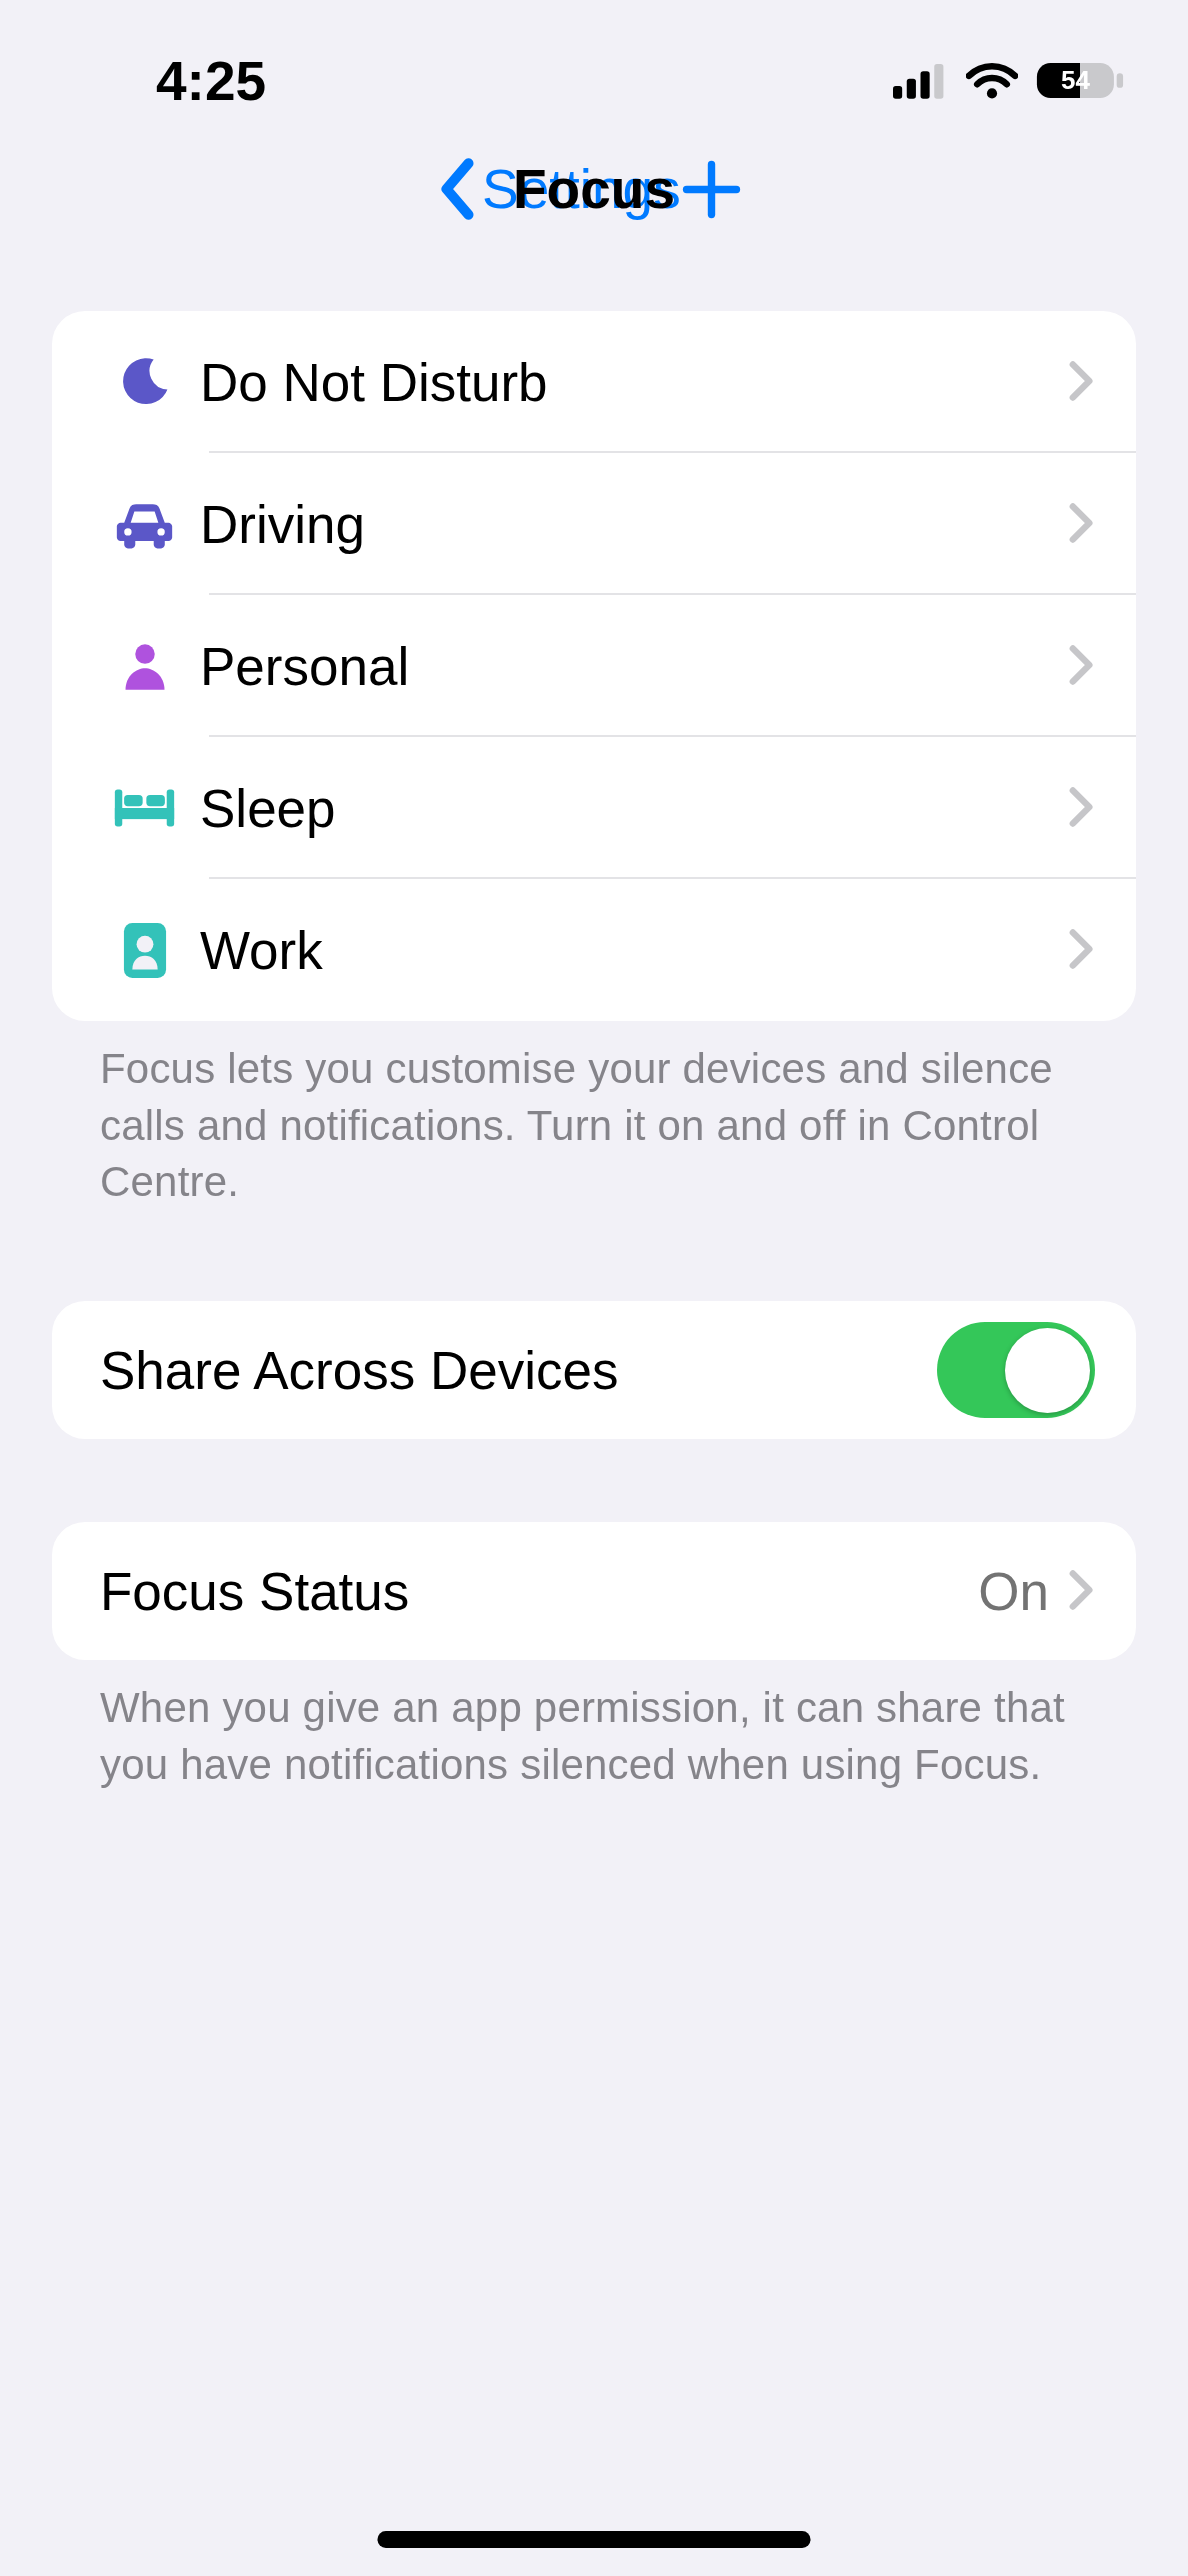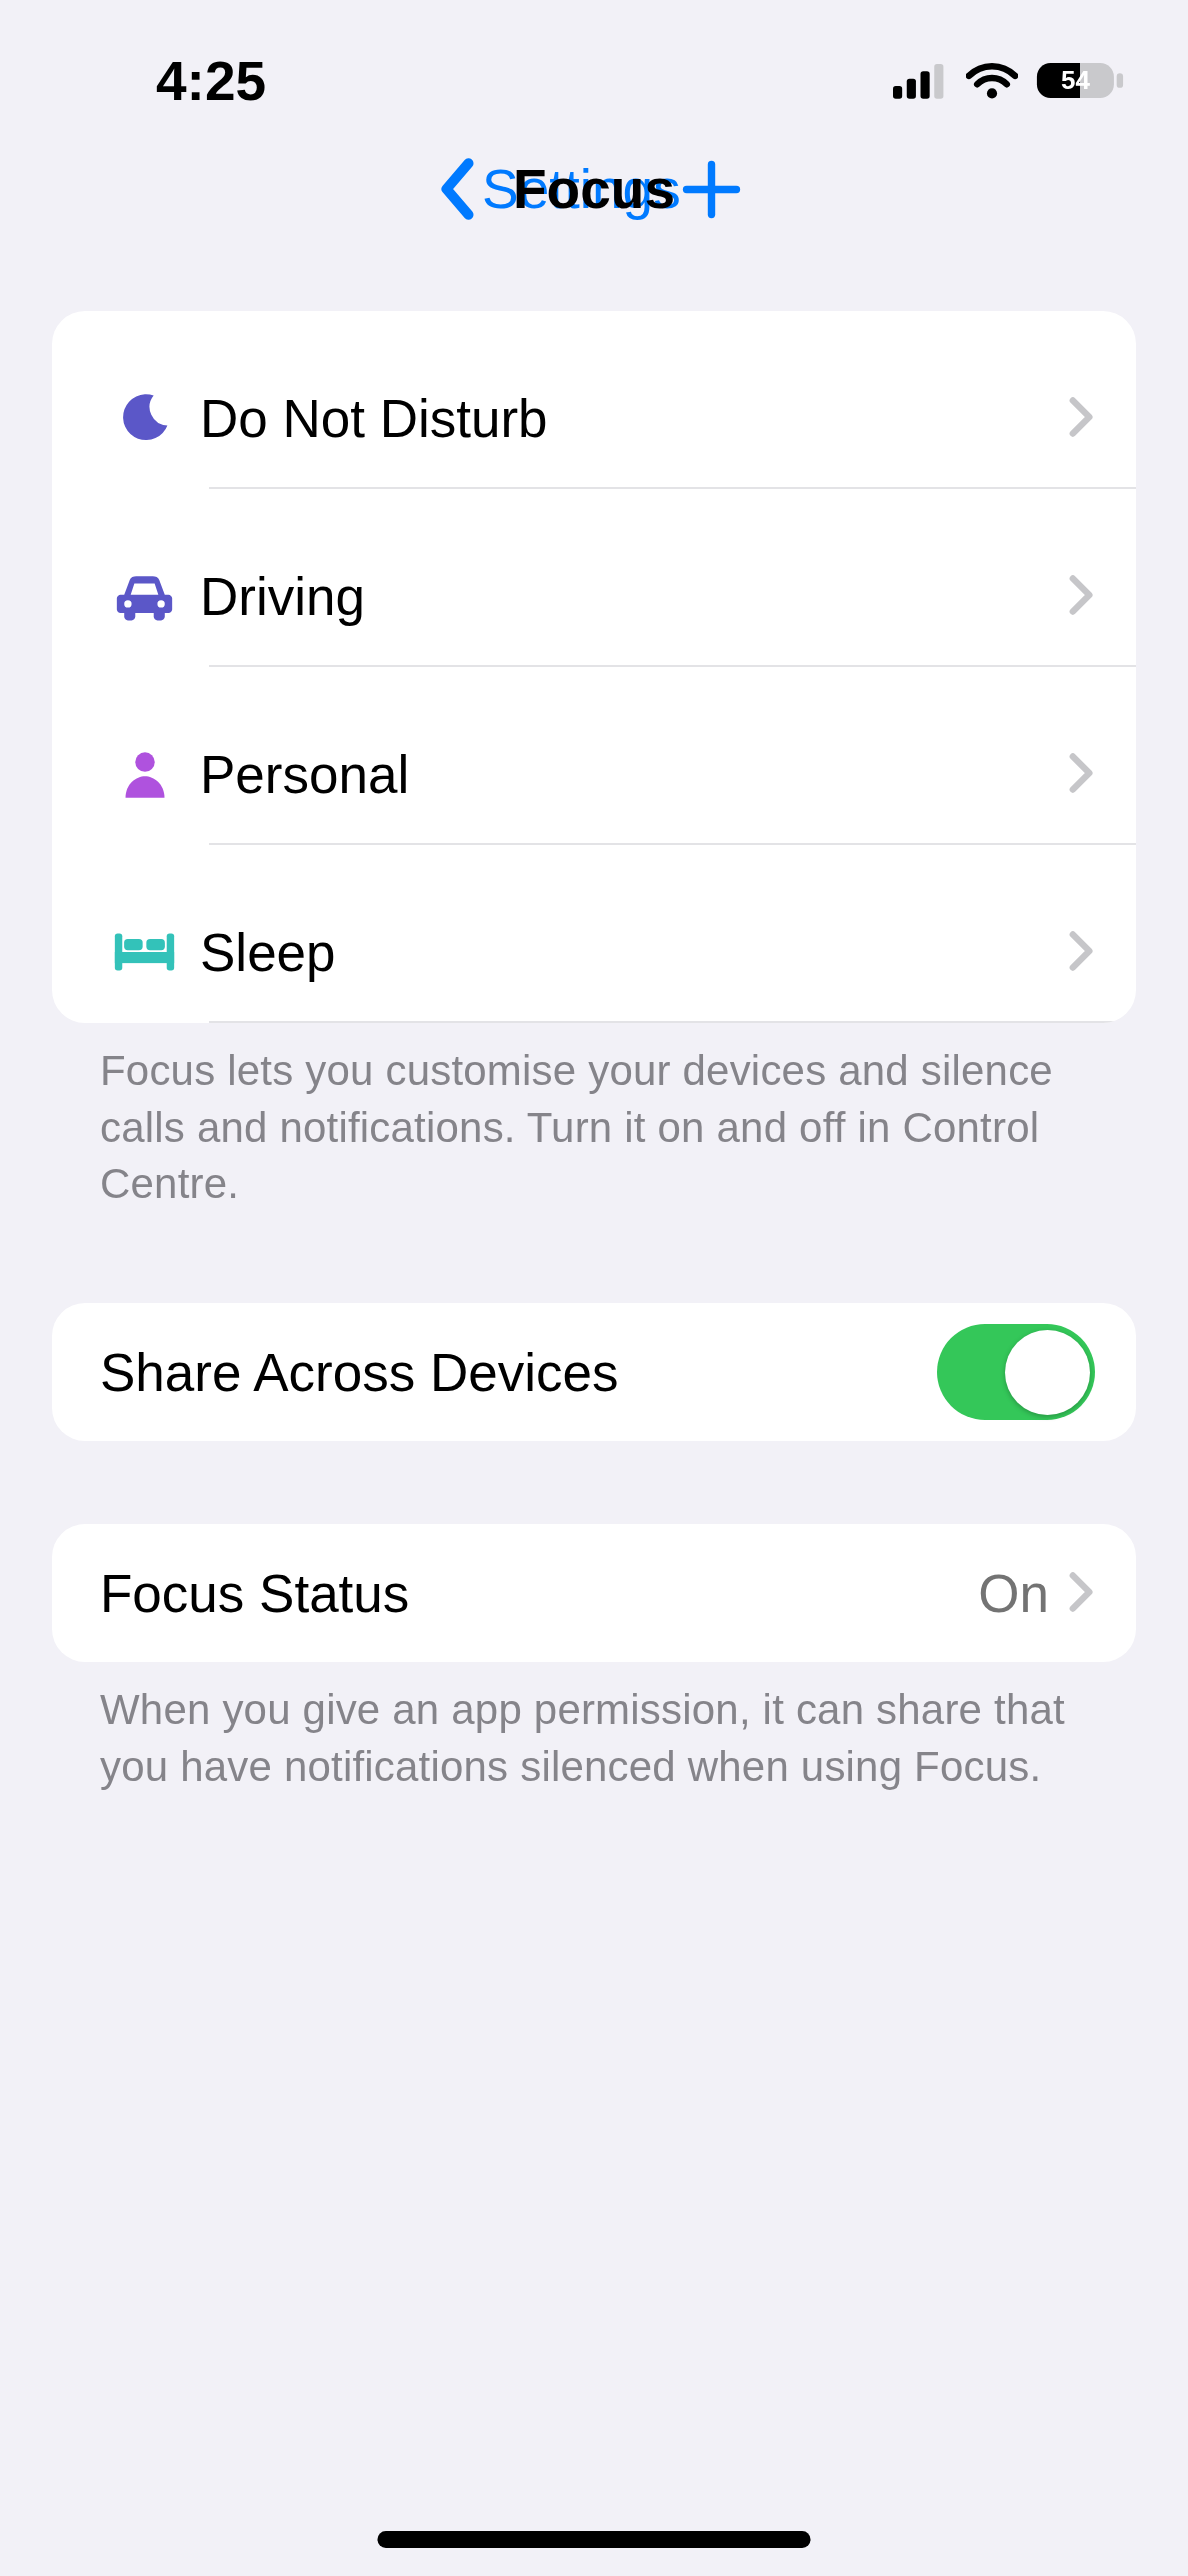--- a/index.html
+++ b/index.html
@@ -68,21 +68,20 @@
     padding: 20px 48px 0 48px;
     letter-spacing: 0.2px;
   }
 
   .row {
     display:flex;
     align-items:center;
     height: 142px;
     padding: 0 41px 0 37px;
     position:relative;
-    margin-top:36px;
   }
   .row .icon-slot {
     width: 111px;
     display:flex;
     align-items:center;
     justify-content:center;
   }
   .row .label {
     font-size: 53px;
     flex:1;
@@ -239,20 +238,33 @@
             <rect x="12" y="8" width="20" height="12" rx="4"></rect>
             <rect x="36" y="8" width="20" height="12" rx="4"></rect>
           </svg>
         </div>
         <span class="label">Sleep</span>
         <span class="chevron"><svg width="26" height="44" viewBox="0 0 28 48">
             <polyline points="4,6 22,24 4,42" fill="none" stroke="#c6c6c9" stroke-width="7" stroke-linecap="round" stroke-linejoin="round"></polyline>
           </svg></span>
         <div class="divider"></div>
       </div>
+      <div class="row">
+        <div class="icon-slot">
+          <svg width="48" height="59" viewBox="0 0 44 56" fill="#33c2b9">
+            <rect x="2" y="2" width="40" height="52" rx="8"></rect>
+            <circle cx="22" cy="22" r="8" fill="#f2f1f7"></circle>
+            <path d="M10 46 C10 37 16 33 22 33 C28 33 34 37 34 46 Z" fill="#f2f1f7"></path>
+          </svg>
+        </div>
+        <span class="label">Work</span>
+        <span class="chevron"><svg width="26" height="44" viewBox="0 0 28 48">
+            <polyline points="4,6 22,24 4,42" fill="none" stroke="#c6c6c9" stroke-width="7" stroke-linecap="round" stroke-linejoin="round"></polyline>
+          </svg></span>
+      </div>
     </div>
   <div class="footer-text">Focus lets you customise your devices and silence calls and notifications. Turn it on and off in Control Centre.</div>
 
   <div class="spacer-m"></div>
 
   <div class="group">
     <div class="pad-row">
       <span class="label">Share Across Devices</span>
       <div class="toggle"></div>
     </div>

